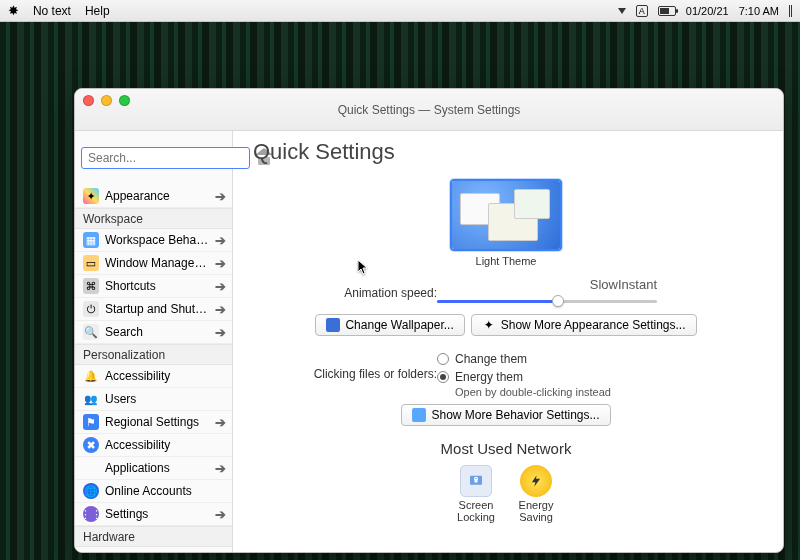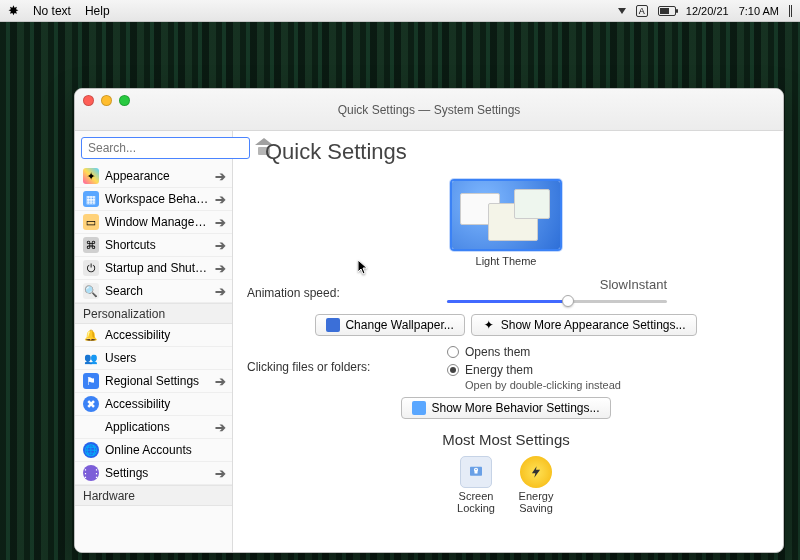--- a/index.html
+++ b/index.html
@@ -26,65 +26,65 @@
 .window { position: absolute; left: 74px; top: 88px; width: 710px; height: 465px; background: #ffffff; border: 1px solid #bfbfbf; border-radius: 8px; box-shadow: 0 10px 30px rgba(0,0,0,0.4); overflow: hidden; display: flex; flex-direction: column; }
 .titlebar { height: 42px; background: linear-gradient(#f7f7f7,#ececec); border-bottom: 1px solid #d8d8d8; display: flex; align-items: center; justify-content: center; font-size: 12px; color: #555; position: relative; }
 .traffic { position: absolute; left: 8px; top: 6px; display: flex; gap: 7px; }
 .traffic div { width: 11px; height: 11px; border-radius: 50%; border: 0.5px solid rgba(0,0,0,0.18); }
 .tclose { background: #ff5f57; } .tmin { background: #ffbd2e; } .tmax { background: #28c940; }
 
 .body { flex: 1; display: flex; min-height: 0; }
 
 
 .sidebar { width: 158px; border-right: 1px solid #dcdcdc; background: #fafafa; display: flex; flex-direction: column; font-size: 12px; }
-.searchrow { display: flex; align-items: center; gap: 6px; padding: 6px 6px; }
+.searchrow { display: flex; align-items: center; gap: 6px; padding: 16px 6px; }
 .searchrow input { flex: 1; height: 22px; border: 1.5px solid #4a84ff; border-radius: 3px; padding: 0 6px; font-size: 12px; outline: none; background: #fff; }
 .home-icon { width:16px;height:14px;position:relative;display:inline-block; }
 .home-icon:before { content:'';position:absolute;left:2px;bottom:0;width:12px;height:8px;background:#b5b5b5;border-radius:1px; }
 .home-icon:after { content:'';position:absolute;left:-1px;top:-3px;width:0;height:0;border-left:9px solid transparent;border-right:9px solid transparent;border-bottom:7px solid #a0a0a0; }
 
 .cat { padding: 3px 8px 2px; font-size: 12px; color: #333; background: #f1f1f1; border-top: 1px solid #e4e4e4; border-bottom: 1px solid #e4e4e4; }
 .sitem { display: flex; align-items: center; gap: 6px; padding: 3px 6px 3px 8px; border-bottom: 1px solid #eee; cursor: default; }
 .sitem .lbl { flex: 1; white-space: nowrap; overflow: hidden; text-overflow: ellipsis; }
 .sitem .arr { color: #666; font-size: 13px; font-weight: bold; line-height: 1; }
 .sitem .ic { width: 16px; height: 16px; display:inline-flex; align-items:center; justify-content:center; border-radius:3px; font-size:11px; }
 
 
 .main { flex: 1; padding: 8px 18px 4px 14px; overflow: hidden; position: relative; }
-.heading { font-size: 22px; color: #444; font-weight: 400; margin: 0 0 14px 18px; }
+.heading { font-size: 22px; color: #444; font-weight: 400; margin: 0 0 14px 6px; }
 
 .themes { display: flex; justify-content: center; gap: 34px; margin-bottom: 6px; }
 .theme { text-align: center; }
 .thumb { width: 112px; height: 72px; border: 1px solid #aaa; border-radius: 4px; position: relative; overflow: hidden; }
 .thumb.light { border: 2px solid #3b82f6; box-shadow: 0 0 0 1px rgba(59,130,246,0.3); }
 .thumb.light .bg { position:absolute;inset:0;background:radial-gradient(circle at 30% 30%,#7fb8ff,#2e6fd8); }
 .thumb.dark .bg { position:absolute;inset:0;background:linear-gradient(#1b2634,#0e1520); }
 .thumb .win { position:absolute;background:#fafafa;border:1px solid #ccc;border-radius:2px; }
 .thumb.light .w1 { left:8px;top:12px;width:40px;height:32px; }
 .thumb.light .w2 { left:36px;top:22px;width:50px;height:38px;background:#f4f4e8; }
 .thumb.light .w3 { left:62px;top:8px;width:36px;height:30px;background:#eef6ee; }
 .thumb.dark .win { background:#2b3442;border-color:#3d4654; }
 .thumb.dark .w1 { left:8px;top:12px;width:38px;height:30px; }
 .thumb.dark .w2 { left:36px;top:22px;width:50px;height:38px;background:#22303a; }
 .thumb.dark .w3 { left:62px;top:8px;width:36px;height:30px;background:#2a3745; }
 .theme .tlabel { font-size: 11px; color: #333; margin-top: 4px; }
 
 .row { display: flex; align-items: center; font-size: 12px; color: #333; margin: 6px 0; }
-.row .rlabel { text-align: left; width: 190px; margin-right: 10px; }
+.row .rlabel { text-align: right; width: 190px; }
 
 .sliderwrap { position: relative; flex: 1; max-width: 220px; }
 .sliderlabels { display:flex; justify-content:flex-end; font-size:13px; color:#555; margin-bottom:2px; }
 .slider { position:relative; height:14px; }
 .slider .track { position:absolute; left:0; right:0; top:6px; height:3px; background:#c9c9c9; border-radius:2px; }
 .slider .fill { position:absolute; left:0; width:55%; top:6px; height:3px; background:#4169ff; border-radius:2px; }
 .slider .knob { position:absolute; left:calc(55% - 6px); top:1px; width:12px; height:12px; background:#fff; border:1px solid #aaa; border-radius:50%; box-shadow:0 1px 2px rgba(0,0,0,0.2); }
 
 .btn { display:inline-flex; align-items:center; gap:5px; height:22px; padding:0 10px; font-size:12px; background:linear-gradient(#fff,#f1f1f1); border:1px solid #bcbcbc; border-radius:4px; cursor:default; }
 .btn .bic { width:14px;height:14px;display:inline-flex;align-items:center;justify-content:center; }
-.btnrow { display:flex; justify-content:center; gap:6px; margin:6px 0 7px; }
+.btnrow { display:flex; justify-content:center; gap:6px; margin:6px 0 14px; }
 .radio { display:flex; align-items:center; gap:6px; font-size:12px; line-height:1.5; }
 .rcirc { width:12px;height:12px;border:1px solid #888;border-radius:50%;display:inline-flex;align-items:center;justify-content:center; }
 .rcirc.sel:after { content:'';width:6px;height:6px;background:#444;border-radius:50%; }
 .hint { font-size:11px; color:#555; margin-left:18px; margin-top:0px; }
 
 .sect-title { text-align:center; font-size:15px; color:#333; margin:12px 0 8px; font-weight:500; }
 .most { display:flex; justify-content:center; }
 .mitem { text-align:center; font-size:11px; color:#333; width:60px; }
 .micon { width:32px; height:32px; margin:0 auto 2px; border-radius:5px; display:flex; align-items:center; justify-content:center; }
 
@@ -95,21 +95,21 @@
 <body>
 
 <div class="menubar">
   <span class="apple">✸</span>
   <span>No text</span>
   <span>Help</span>
   <div class="right">
     <span class="tri-down"></span>
     <span style="border:1px solid #333;padding:0 2px;font-size:9px;border-radius:2px;">A</span>
     <span class="battery"></span>
-    <span>12/20/21</span>
+    <span>01/20/21</span>
     <span>7:10 AM</span>
     <span style="width:3px;height:12px;border-left:1px solid #333;border-right:1px solid #333;"></span>
   </div>
 </div>
 
 <div class="wall"></div>
 
 <div class="window">
   <div class="titlebar">
     <div class="traffic">
@@ -127,20 +127,21 @@
         <input type="text" placeholder="Search..." style="">
         <span class="home-icon"></span>
       </div>
 
       <div class="sitem">
         <span class="ic" style="background:linear-gradient(45deg,#ff5da2,#ffdd55,#55d0ff);">✦</span>
         <span class="lbl">Appearance</span>
         <span class="arr">➔</span>
       </div>
 
+      <div class="cat">Workspace</div>
 
       <div class="sitem">
         <span class="ic" style="background:#5aa7ff;color:#fff;">▦</span>
         <span class="lbl">Workspace Behavior</span>
         <span class="arr">➔</span>
       </div>
       <div class="sitem">
         <span class="ic" style="background:#ffd27a;">▭</span>
         <span class="lbl">Window Management</span>
         <span class="arr">➔</span>
@@ -239,38 +240,38 @@
           <span class="bic">✦</span>
           <span>Show More Appearance Settings...</span>
         </div>
       </div>
 
       <div class="row" style="margin-top:6px;">
         <div class="rlabel">Clicking files or folders:</div>
         <div>
           <label class="radio">
             <span class="rcirc"></span>
-            <span>Opens them</span>
+            <span>Change them</span>
           </label>
           <label class="radio">
             <span class="rcirc sel"></span>
             <span>Energy them</span>
           </label>
           <div class="hint">Open by double-clicking instead</div>
         </div>
       </div>
 
       <div class="btnrow" style="margin-top:4px;">
         <div class="btn">
           <span class="bic" style="background:#5aa7ff;border-radius:2px;"></span>
           <span>Show More Behavior Settings...</span>
         </div>
       </div>
 
-      <div class="sect-title">Most Most Settings</div>
+      <div class="sect-title">Most Used Network</div>
       <div class="most">
         <div class="mitem">
           <div class="micon" style="background:#e5ecf7;border:1px solid #c6d3e6;">
             <svg width="18" height="18" viewBox="0 0 24 24">
                 <rect x="4" y="5" width="16" height="12" rx="1" fill="#6aa0e6"></rect>
                 <rect x="10" y="9" width="4" height="5" fill="#fff"></rect>
                 <circle cx="12" cy="9" r="2" fill="none" stroke="#fff" stroke-width="1.5"></circle>
               </svg>
           </div>
           <div><span>Screen</span><br><span>Locking</span></div>

